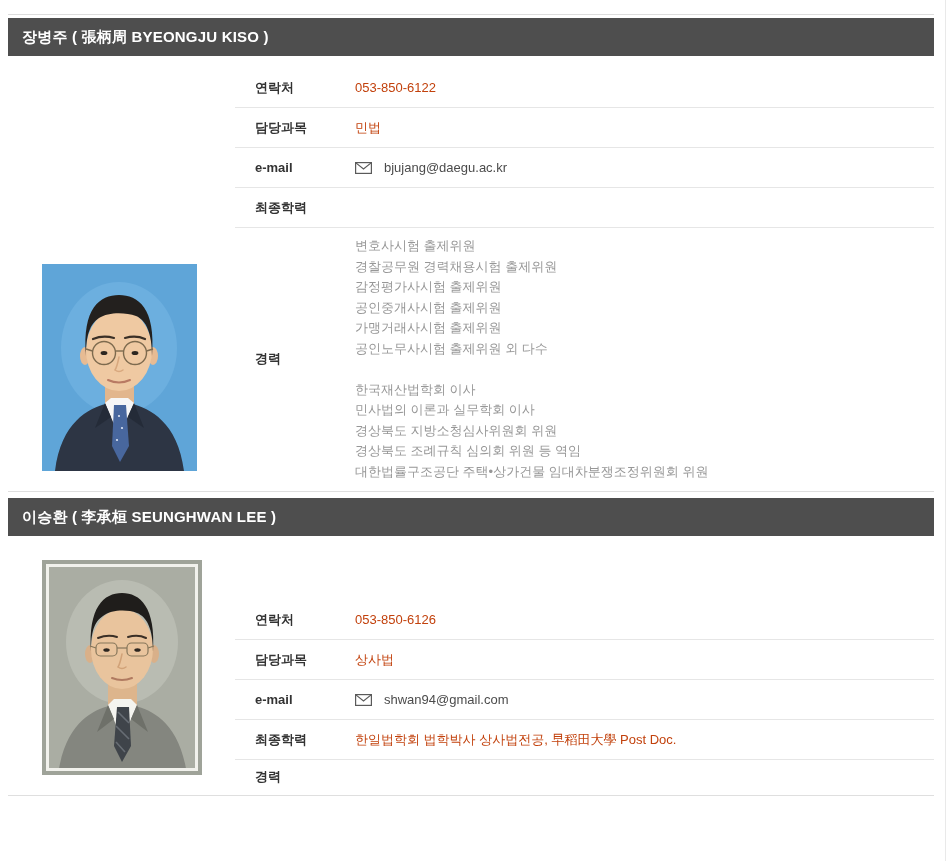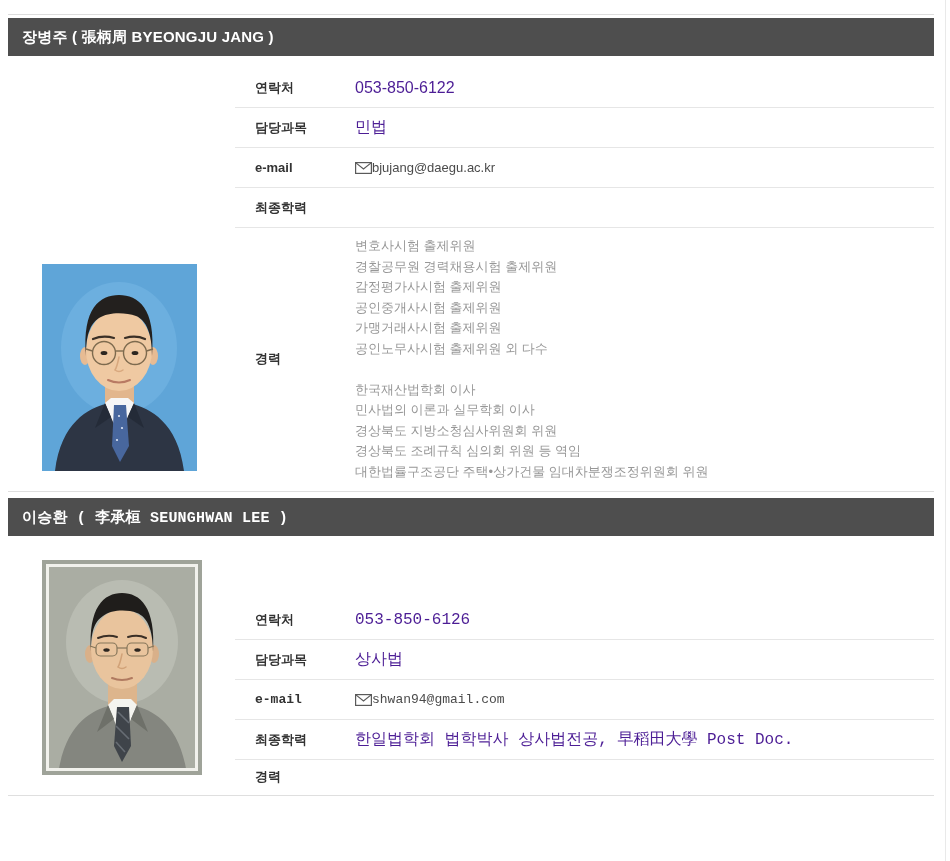--- a/index.html
+++ b/index.html
@@ -24,21 +24,21 @@
   }
   .content {
     margin-left: 8px;
     width: 926px;
   }
   .top-rule {
     height: 15px;
     border-bottom: 1px solid #dddddd;
     margin-bottom: 3px;
   }
-  .profile + .profile { margin-top: 6px; font-family: Liberation Mono, monospace; }
+  .profile + .profile { margin-top: 6px; }
   .profile-header {
     height: 38px;
     background: #4e4e4e;
     display: flex;
     align-items: center;
     padding: 0 14px;
   }
   .profile-name {
     color: #ffffff;
     font-size: 15px;
@@ -71,27 +71,27 @@
   }
   .row-label {
     flex: 0 0 120px;
     width: 120px;
     padding-left: 20px;
     font-size: 13px;
     font-weight: bold;
     color: #333333;
   }
   .row-value {
-    font-size: 16px;
-    color: #4c1d95;
+    font-size: 13px;
+    color: #c2410c;
   }
   .email-value {
     display: flex;
     align-items: center;
-    gap: 0;
+    gap: 12px;
     font-size: 13px;
     color: #4b4b4b;
     text-decoration: none;
     cursor: pointer;
   }
   .email-icon { display: inline-block; }
   .career-lines {
     font-size: 13px;
     line-height: 20.5px;
     color: #979797;
@@ -102,21 +102,21 @@
 <body>
 
 <div class="page">
   <div class="right-edge-line"></div>
   <div class="content">
 
     <div class="top-rule"></div>
 
     <section class="profile">
       <header class="profile-header">
-        <span class="profile-name">장병주 ( 張柄周 BYEONGJU JANG )</span>
+        <span class="profile-name">장병주 ( 張柄周 BYEONGJU KISO )</span>
       </header>
       <div class="profile-body">
         <div class="photo-col">
 
           <svg width="155" height="207" viewBox="0 0 155 207" role="img">
             <rect width="155" height="207" fill="#5fa5d8"></rect>
             <ellipse cx="77" cy="84" rx="58" ry="66" fill="#6cafdf"></ellipse>
             <path d="M63 112 H92 V146 C84 153 71 153 63 146 Z" fill="#e2b68d"></path>
             <path d="M13 207 C19 158 47 144 64 140 L77 147 L90 140 C107 144 136 158 142 207 Z" fill="#2d3544"></path>
             <path d="M63 139 L77 172 L92 139 L86 134 H69 Z" fill="#f6f6f6"></path>

